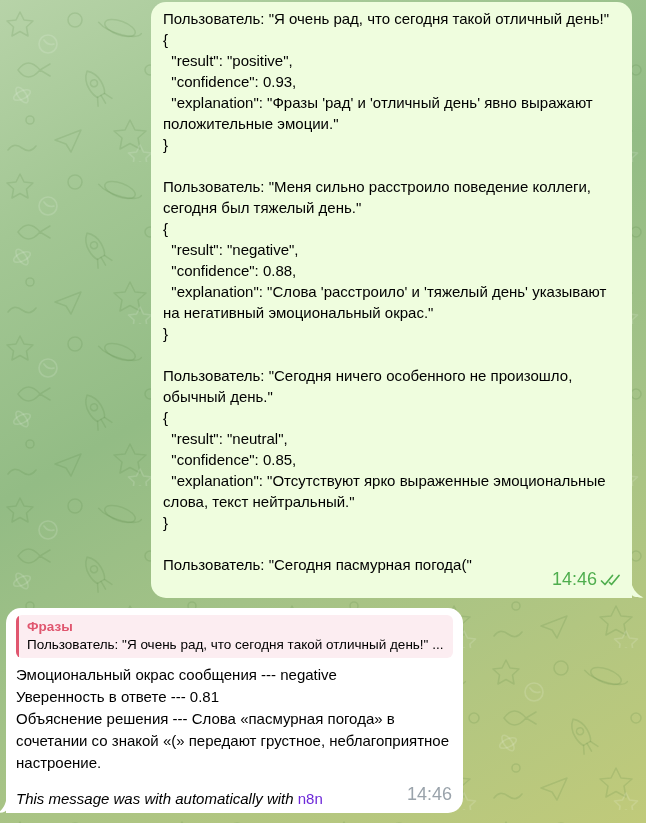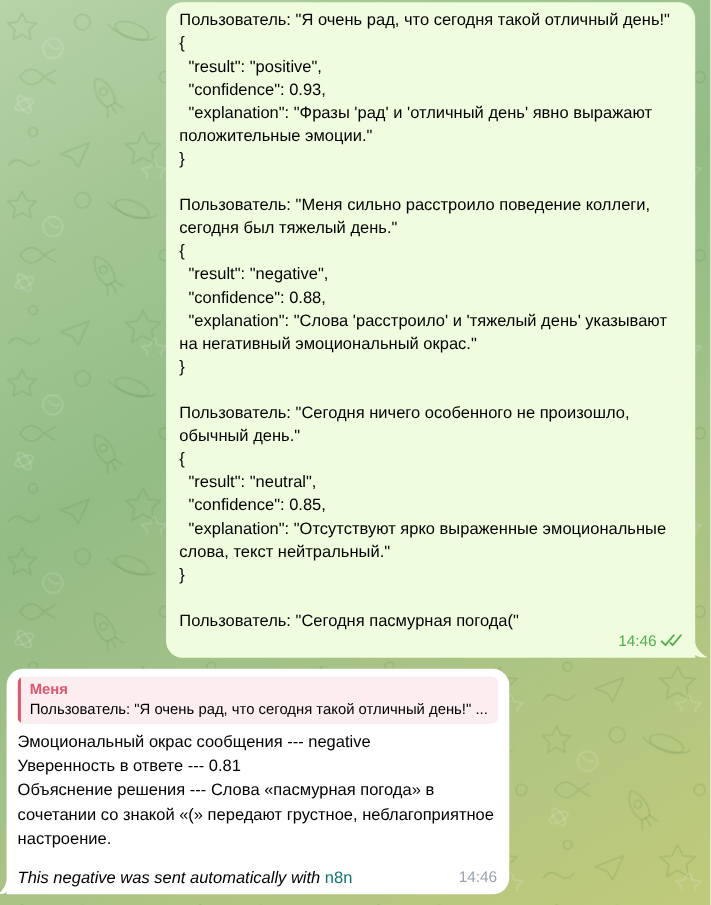--- a/index.html
+++ b/index.html
@@ -29,21 +29,21 @@
   .msg-text{
     font-size:15px;line-height:21px;color:#000;
     white-space:pre-wrap;word-wrap:break-word;
   }
   .tail-out{position:absolute;right:-12px;bottom:0;}
   .tail-in{position:absolute;left:-8px;bottom:0;}
 
   
   .meta{
     position:absolute;display:flex;align-items:center;gap:3px;
-    font-size:14px;
+    font-size:18px;
   }
   .meta-out{right:12px;bottom:8px;color:#4fae4e;}
   .meta-in{right:11px;bottom:8px;color:#9aa3ab;}
 
   
   .quote{
     display:flex;background:#fcedf1;border-radius:6px;
     overflow:hidden;margin:2px 0 6px 0;min-height:40px;
     cursor:pointer;
   }
@@ -58,21 +58,21 @@
   }
 
   .body-text{
     font-size:15px;line-height:22px;color:#000000;
     white-space:pre-wrap;word-wrap:break-word;
   }
   .footer-line{
     margin-top:14px;font-size:15px;line-height:21px;color:#000;
     font-style:italic;
   }
-  .footer-link{color:#0f766e;font-style:normal;text-decoration:none;cursor:pointer;}
+  .footer-link{color:#6d28d9;font-style:normal;text-decoration:none;cursor:pointer;}
 </style>
 </head>
 <body>
 
 <div class="bg">
   <svg xmlns="http://www.w3.org/2000/svg">
     <defs>
       <pattern id="doodles" width="162" height="162" patternUnits="userSpaceOnUse">
         <g fill="none" stroke="#4e7a3a" stroke-opacity="0.16" stroke-width="1.6" stroke-linecap="round" stroke-linejoin="round">
           <path d="M20 12 l4 8 9 1 -6.5 6 1.5 9 -8 -4.5 -8 4.5 1.5 -9 -6.5 -6 9 -1 z"></path>
@@ -138,27 +138,27 @@
   </div>
   <svg class="tail-out" width="13" height="18" viewBox="0 0 13 18">
     <path d="M0 0 C0.8 7.5 4.5 13.8 12.5 17.6 C5.5 18 1.5 16.5 0 14 Z" fill="#effdde"></path>
   </svg>
 </div>
 
 <div class="bubble bubble-in">
   <div class="quote">
     <div class="quote-bar"></div>
     <div class="quote-content">
-      <div class="quote-author">Меня</div>
+      <div class="quote-author">Фразы</div>
       <div class="quote-text">Пользователь: "Я очень рад, что сегодня такой отличный день!" ...</div>
     </div>
   </div>
   <div class="body-text">Эмоциональный окрас сообщения --- negative
 Уверенность в ответе --- 0.81
 Объяснение решения --- Слова «пасмурная погода» в сочетании со знакой «(» передают грустное, неблагоприятное настроение.</div>
-  <div class="footer-line"><span>This negative was sent automatically with </span><a class="footer-link">n8n</a></div>
+  <div class="footer-line"><span>This message was with automatically with </span><a class="footer-link">n8n</a></div>
   <div class="meta meta-in">
     <span>14:46</span>
   </div>
   <svg class="tail-in" width="9" height="18" viewBox="0 0 9 18">
     <path d="M9 0 C8.4 7.5 5.8 13.8 0.3 17.6 C5.2 18 8 16.5 9 14 Z" fill="#ffffff"></path>
   </svg>
 </div>
 
 </body></html>

